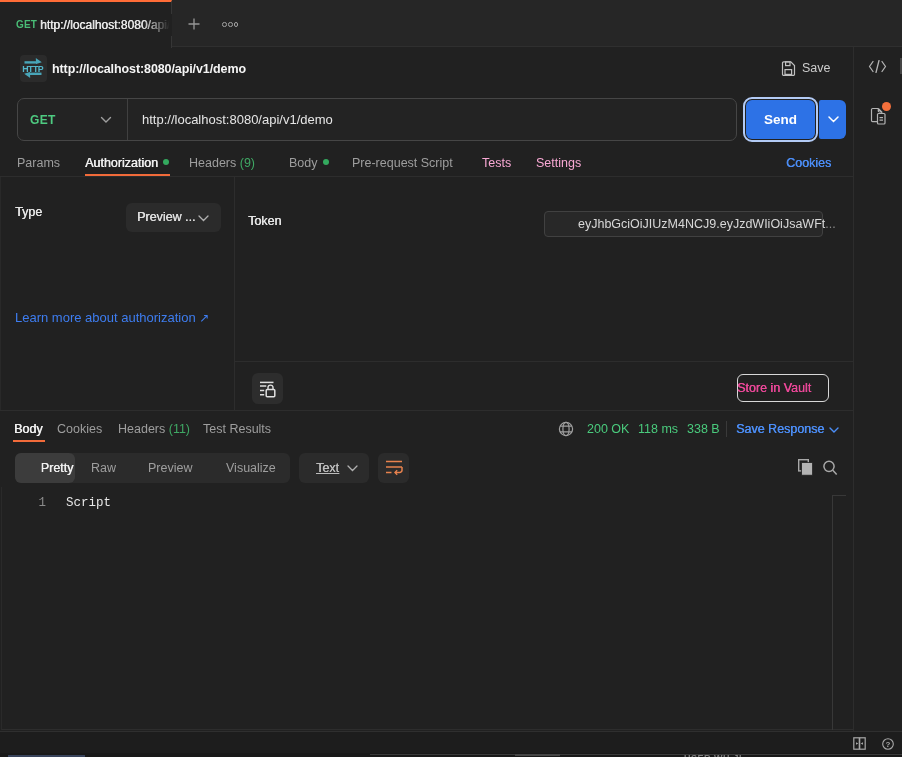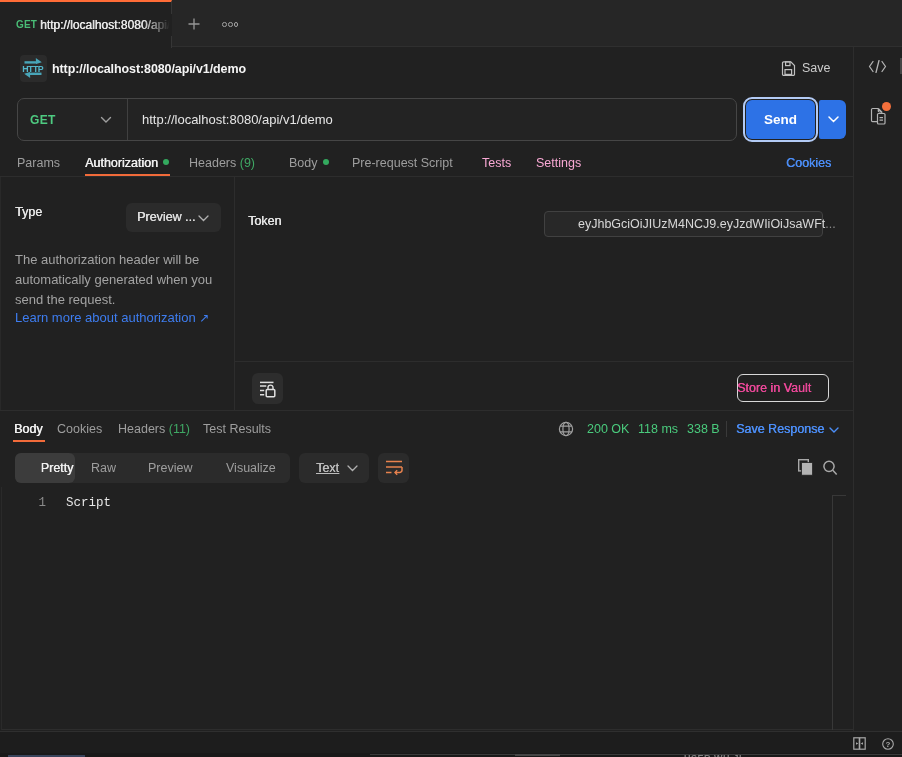--- a/index.html
+++ b/index.html
@@ -89,21 +89,20 @@
 
   <div class="abs" style="left:234px;top:177px;width:1px;height:234px;background:#2d2d2d;"></div>
   <div class="abs" style="left:0;top:177px;width:1px;height:234px;background:#292929;"></div>
   <div class="abs sb" style="left:15px;top:205px;font-size:12.5px;color:#e6e6e6;">Type</div>
   <div class="abs" style="left:126px;top:203px;width:95px;height:29px;background:#2b2b2b;border-radius:6px;"></div>
   <div class="abs sb" style="left:137px;top:210px;font-size:12.5px;color:#dedede;">Preview ...</div>
   <svg class="abs" style="left:198px;top:215px;" width="11" height="7" viewBox="0 0 11 7">
       <path d="M1 1l4.5 4.5L10 1" stroke="#b0b0b0" stroke-width="1.3" fill="none" stroke-linecap="round"></path>
     </svg>
 
-  <div class="abs" style="left:15px;top:250px;width:210px;font-size:13px;line-height:20px;color:#a3a3a3;">The authorization header will be automatically generated when you send the request.</div>
   <div class="abs" style="left:15px;top:310px;font-size:13px;color:#3e7df0;">Learn more about authorization <span style="font-size:12px;">↗</span></div>
 
   <div class="abs sb" style="left:248px;top:214px;font-size:12.5px;color:#e6e6e6;">Token</div>
   <div class="abs" style="left:544px;top:211px;width:279px;height:26px;background:#282828;border:1px solid #414141;border-radius:4px;"></div>
   <div class="abs" style="left:554px;top:217px;width:260px;font-size:12.5px;color:#d8d8d8;white-space:nowrap;overflow:hidden;margin-left:24px;">eyJhbGciOiJIUzM4NCJ9.eyJzdWIiOiJsaWFt<span style="color:#8a8a8a;">...</span></div>
 
   <div class="abs" style="left:235px;top:361px;width:618px;height:1px;background:#2d2d2d;"></div>
   <div class="abs" style="left:0;top:410px;width:853px;height:1px;background:#2d2d2d;"></div>
   <div class="abs" style="left:252px;top:373px;width:31px;height:31px;background:#2d2d2d;border-radius:6px;"></div>
   <svg class="abs" style="left:252px;top:373px;" width="31" height="31" viewBox="0 0 31 31" fill="none" stroke="#e0e0e0" stroke-width="1.5">

